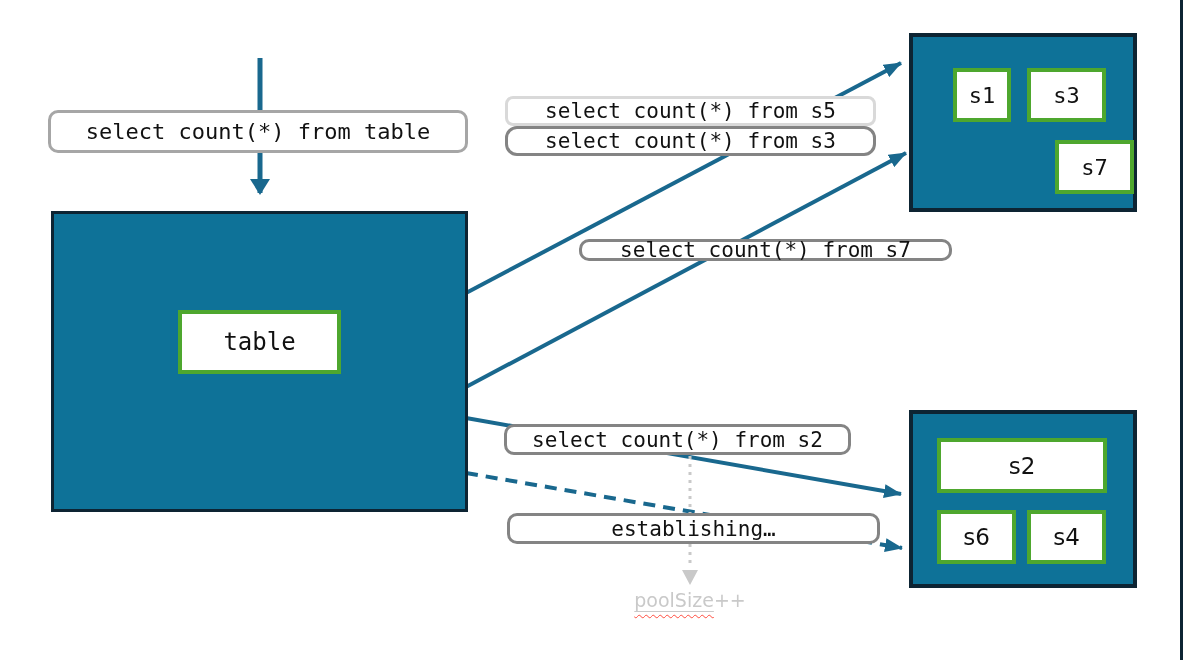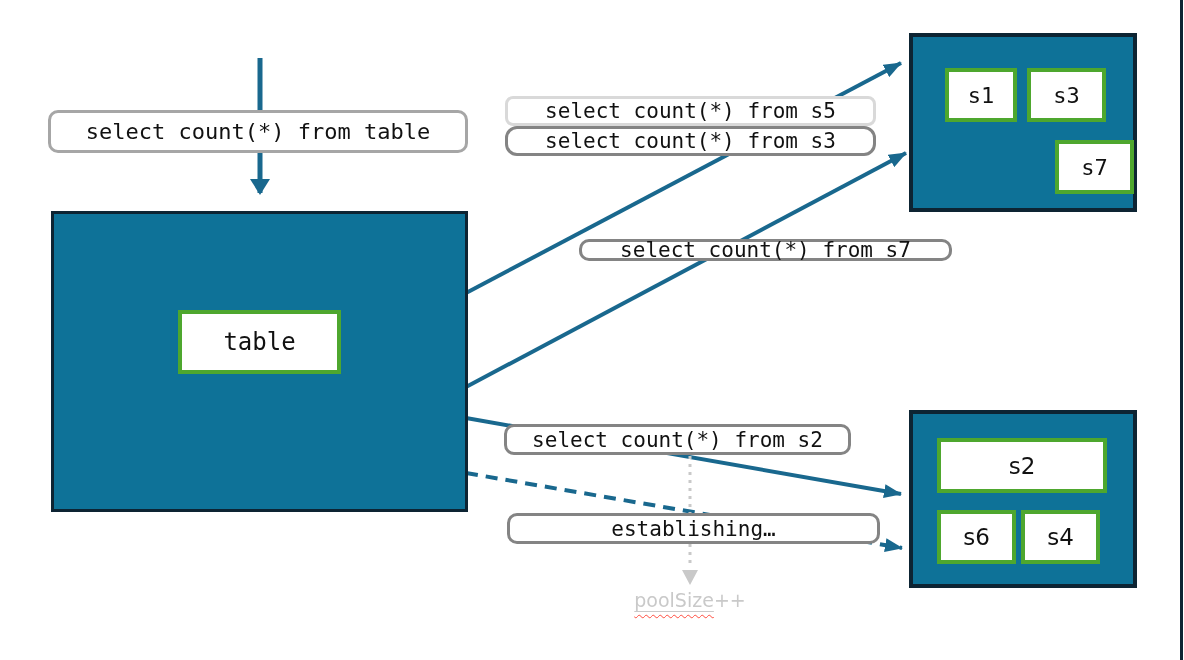--- a/index.html
+++ b/index.html
@@ -105,39 +105,39 @@
     <polygon points="682,570 698,570 690,585" style="fill:var(--ghost)"></polygon>
   </svg>
 
   <div class="teal-box" style="left:51px;top:211px;width:417px;height:301px;">
     <div class="session table-inner" style="left:124px;top:96px;width:163px;height:64px;">
       <span>table</span>
     </div>
   </div>
 
   <div class="teal-box pool" style="left:909px;top:33px;width:228px;height:179px;">
-    <div class="session" style="left:32px;top:31px;width:72px;height:54px;">
+    <div class="session" style="left:40px;top:31px;width:58px;height:54px;">
       <span>s1</span>
     </div>
     <div class="session" style="left:114px;top:31px;width:79px;height:54px;">
       <span>s3</span>
     </div>
     <div class="session" style="left:114px;top:103px;width:79px;height:54px;margin-left:28px;">
       <span>s7</span>
     </div>
   </div>
 
   <div class="teal-box pool" style="left:909px;top:410px;width:228px;height:178px;">
     <div class="session sans" style="left:24px;top:24px;width:170px;height:55px;">
       <span>s2</span>
     </div>
     <div class="session sans" style="left:24px;top:96px;width:79px;height:54px;">
       <span>s6</span>
     </div>
-    <div class="session sans" style="left:108px;top:96px;width:79px;height:54px;">
+    <div class="session sans" style="left:114px;top:96px;width:79px;height:54px;">
       <span>s4</span>
     </div>
   </div>
 
   <div class="qlabel" style="left:48px;top:110px;width:420px;height:43px;font-size:22px;">
     <span>select count(*) from table</span>
   </div>
 
   <div class="qlabel light" style="left:505px;top:96px;width:371px;height:30px;border-radius:8px;">
     <span>select count(*) from s5</span>

